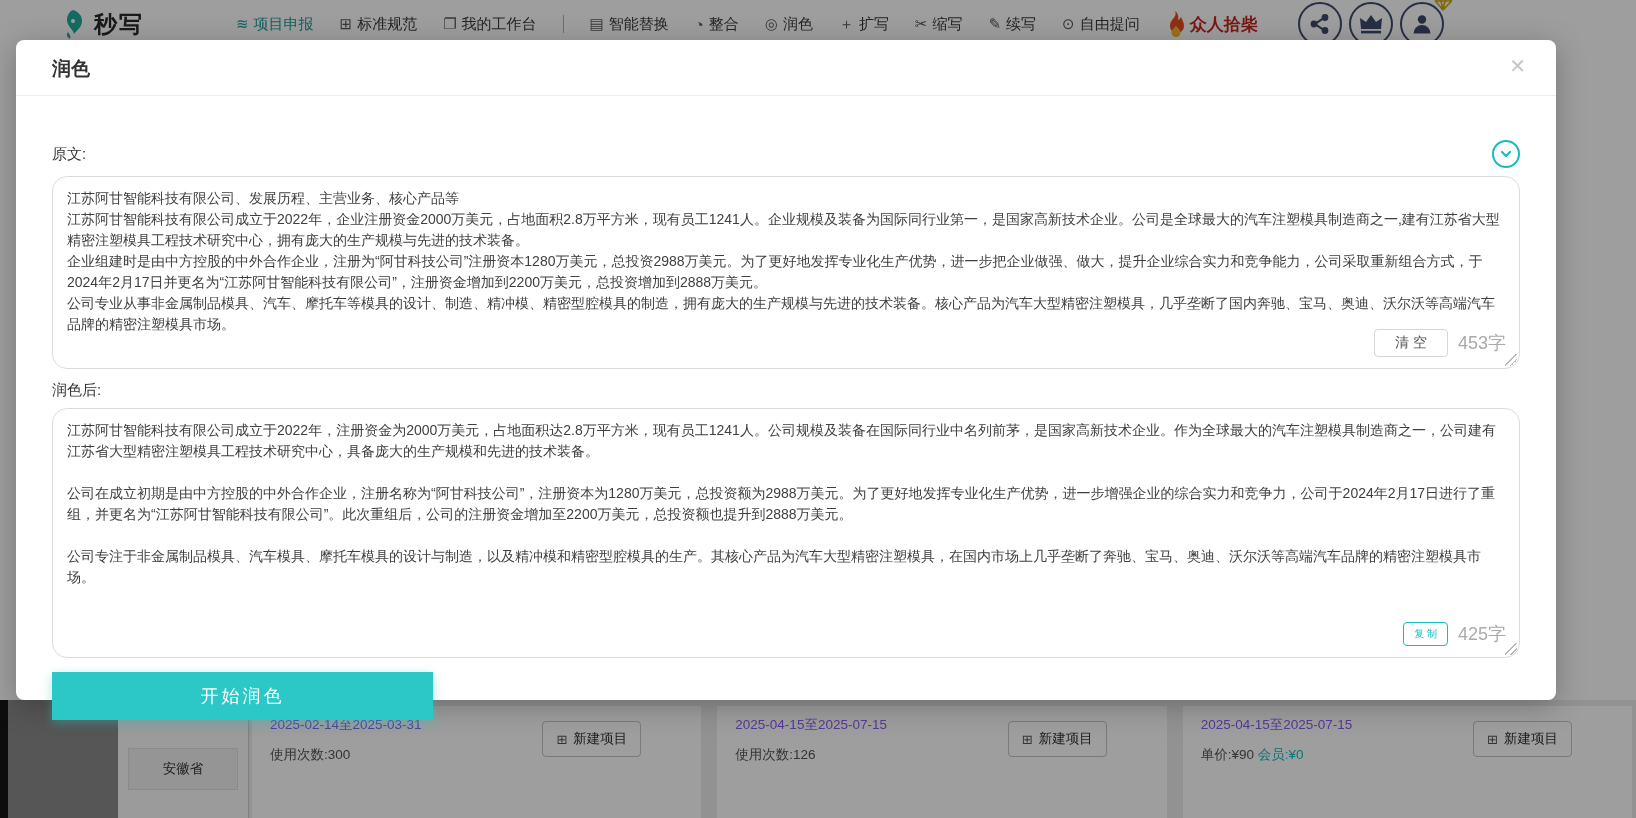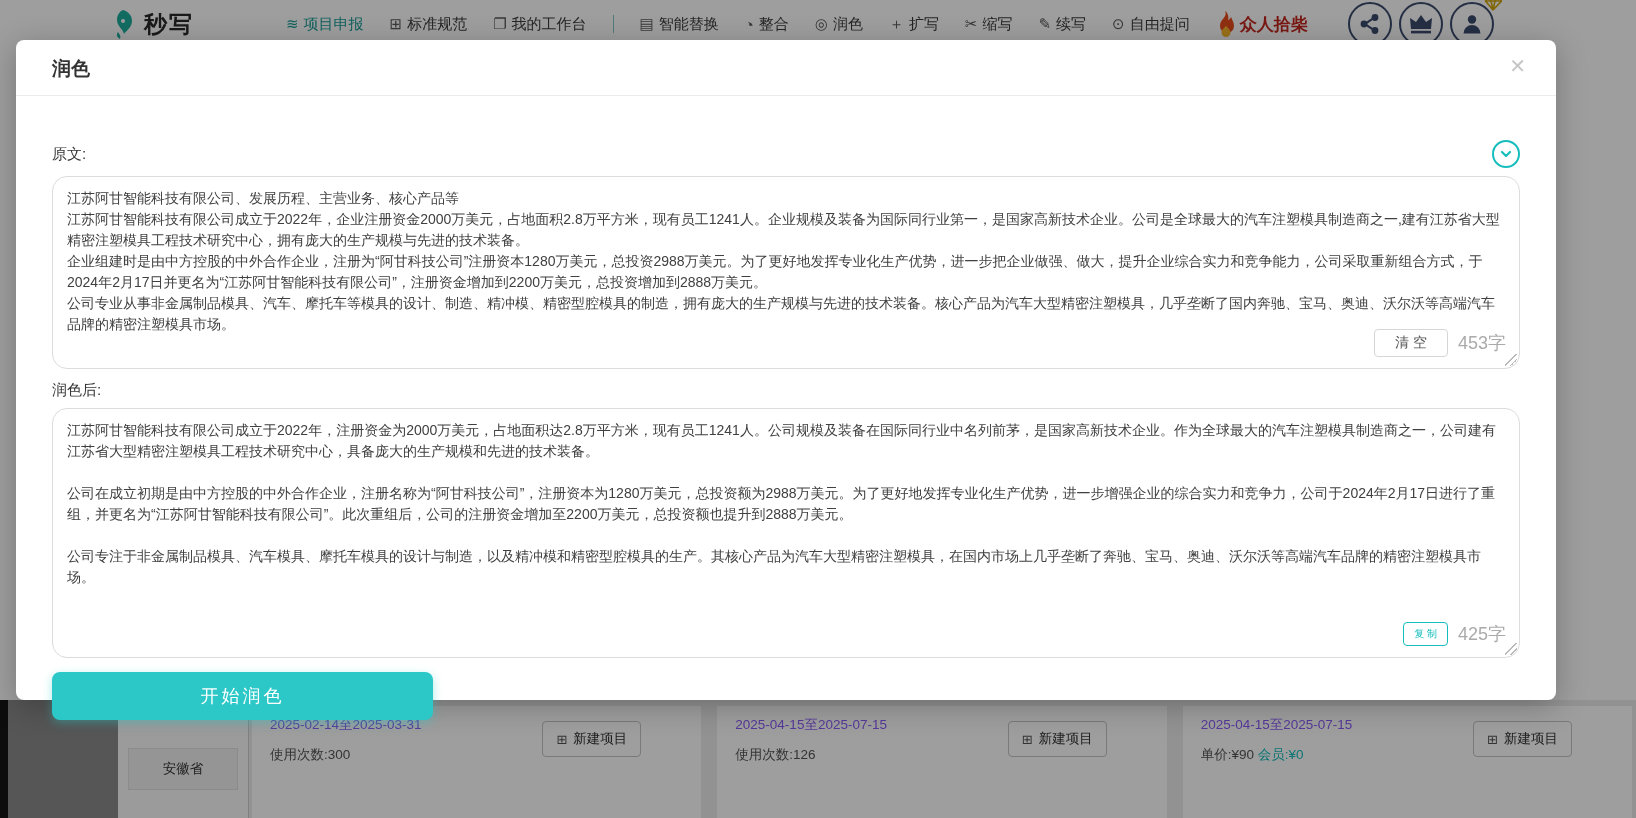--- a/index.html
+++ b/index.html
@@ -1,20 +1,20 @@
 <!DOCTYPE html>
 <html><head>
 <meta charset="utf-8">
 <style>
   html,body{margin:0;padding:0;width:1636px;height:818px;overflow:hidden;
     font-family:"Liberation Sans","DejaVu Sans",sans-serif;background:#fff;position:relative;}
 
   
-  .nav{position:absolute;top:0;left:12px;right:0;height:48px;background:#fff;
-    display:flex;align-items:center;padding-left:98px;box-sizing:border-box;z-index:1;}
+  .nav{position:absolute;top:0;left:0;right:0;height:48px;background:#fff;
+    display:flex;align-items:center;padding-left:60px;box-sizing:border-box;z-index:1;}
   .brand{display:flex;align-items:center;gap:8px;cursor:pointer;}
   .brand-txt{font-size:23px;font-weight:bold;color:#2a2a2a;letter-spacing:2px;}
   .menu{display:flex;align-items:center;gap:26px;margin-left:92px;}
   .mi{display:flex;align-items:center;gap:5px;font-size:15px;color:#3c3c3c;cursor:pointer;white-space:nowrap;}
   .mi .ni{font-size:15px;color:#5a5a5a;}
   .mi.active,.mi.active .ni{color:#1b9d97;}
   .vdiv{width:1px;height:18px;background:#1b9d97;opacity:.55;}
   .promo{display:flex;align-items:center;gap:4px;font-size:17px;font-weight:bold;color:#c4261d;cursor:pointer;}
   .circles{display:flex;align-items:center;gap:7px;margin-left:14px;}
   .cbtn{width:40px;height:40px;border:2px solid #3d4d6e;border-radius:50%;background:#fff;
@@ -57,21 +57,21 @@
     resize:none;outline:none;white-space:pre-wrap;overflow:hidden;}
   .tbox2{height:250px;}
   .boxctl{position:absolute;right:14px;bottom:12px;display:flex;align-items:center;gap:10px;}
   .clearbtn{border:1px solid #d6d6d6;background:#fff;border-radius:4px;padding:4px 20px;font-size:14px;color:#555;
     cursor:pointer;font-family:inherit;}
   .copybtn{border:1px solid #17bdbd;background:#fff;border-radius:4px;padding:4px 10px;font-size:10px;color:#17bdbd;
     cursor:pointer;font-family:inherit;}
   .count{font-size:18px;color:#aaa;}
   .grip{position:absolute;right:3px;bottom:3px;width:12px;height:12px;cursor:nwse-resize;
     background:linear-gradient(135deg,transparent 0 45%,#b9b9b9 45% 52%,transparent 52% 68%,#b9b9b9 68% 75%,transparent 75%);}
-  .submit{margin-top:14px;width:381px;height:48px;background:#2cc8c8;color:#fff;font-size:18px;border:none;border-radius:8px;
+  .submit{margin-top:14px;width:381px;height:48px;background:#2cc8c8;color:#fff;font-size:18px;border:none;border-radius:0;
     cursor:pointer;letter-spacing:3px;box-shadow:0 3px 10px rgba(44,200,200,.4);font-family:inherit;}
 </style>
 </head>
 <body>
 
 <header class="nav">
   <div class="brand">
     <svg width="26" height="30" viewBox="0 0 26 30">
       <path fill="#1fae9e" d="M13 1c6 2 9 6 9 11 0 6-5 9-8 13-1-5-7-8-7-14 0-5 3-9 6-10z"></path>
       <circle cx="13" cy="12" r="2" fill="#fff"></circle>

